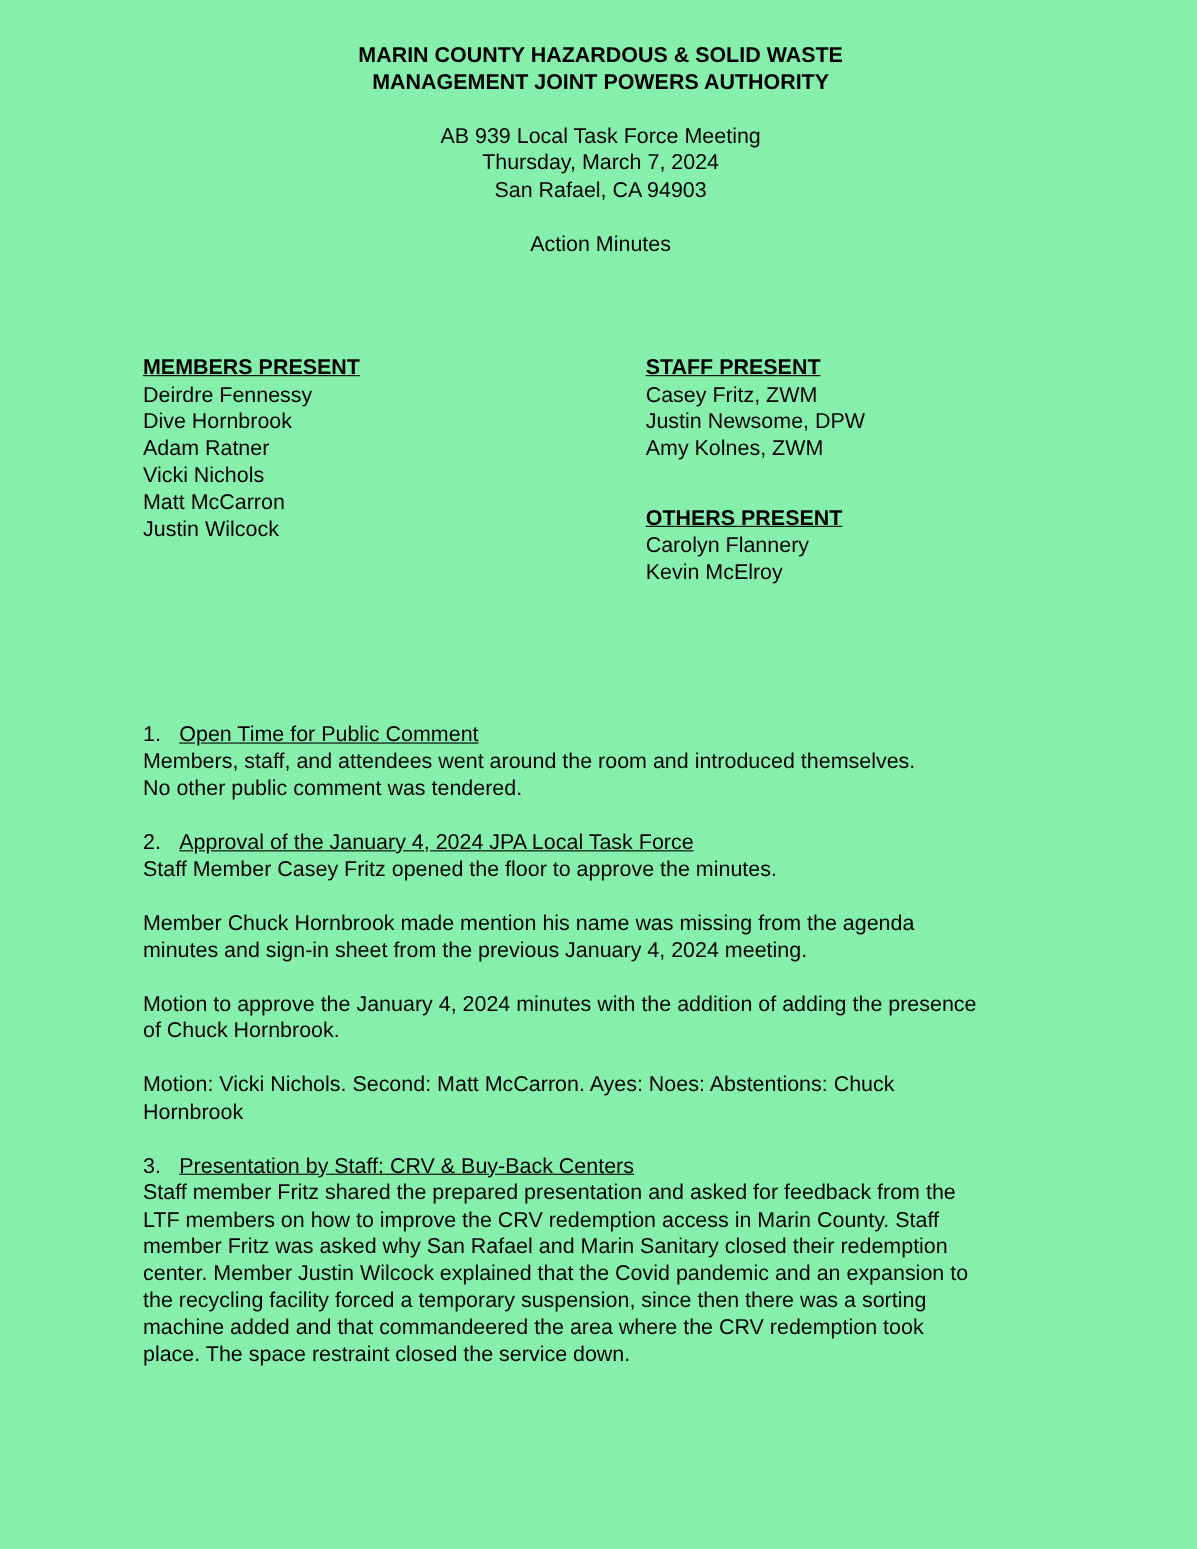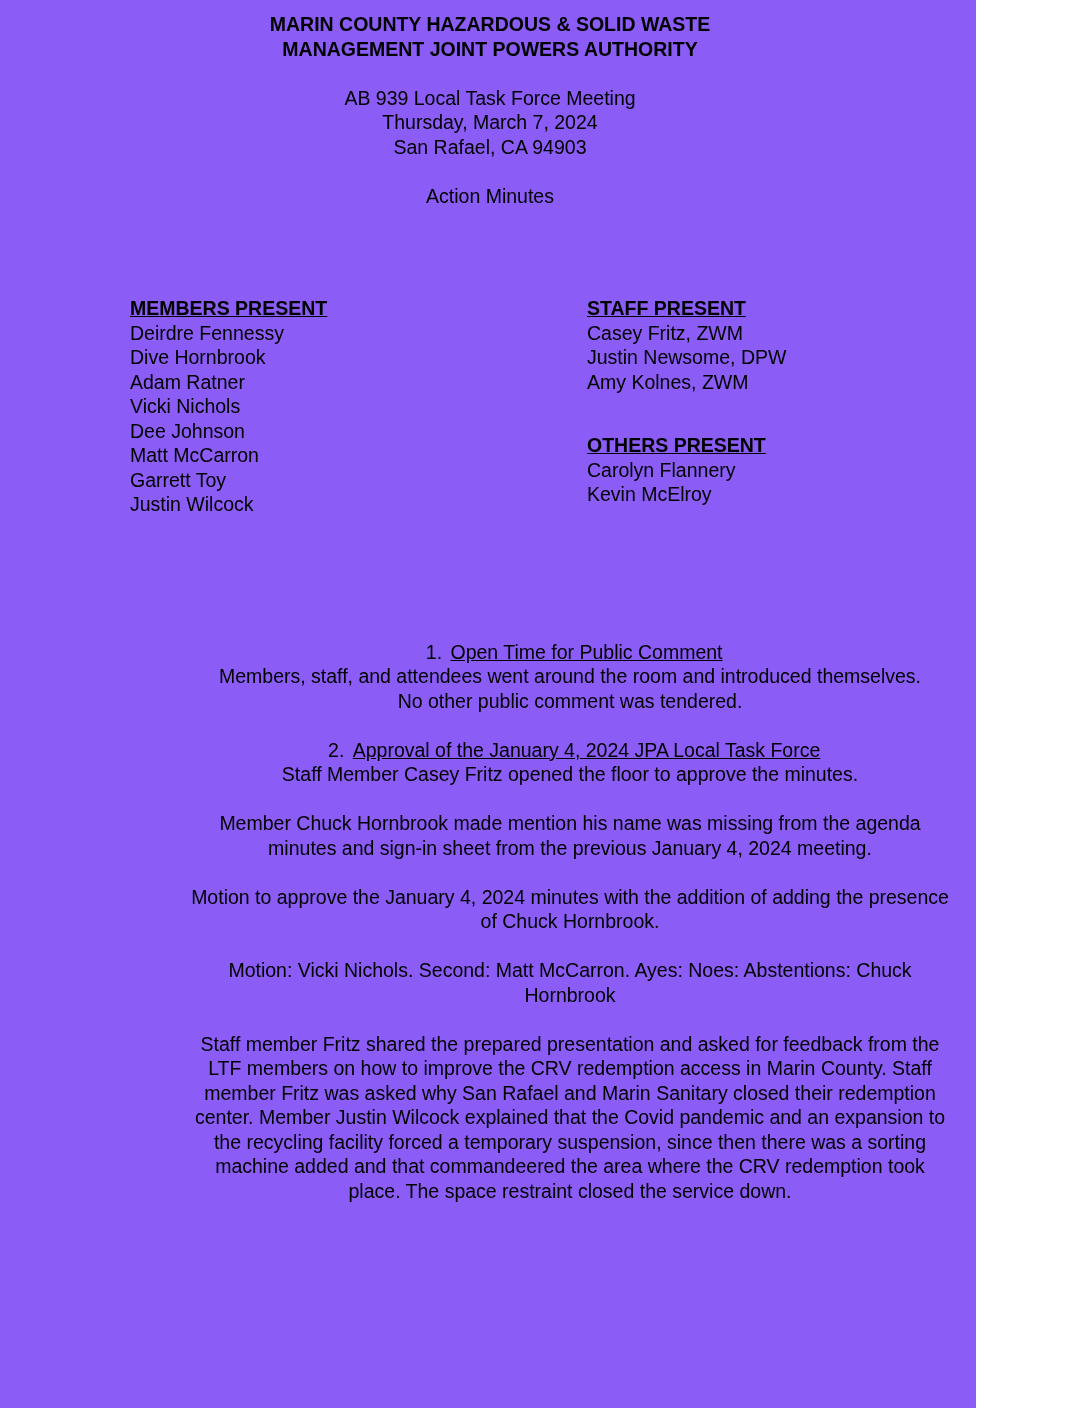--- a/index.html
+++ b/index.html
@@ -7,36 +7,36 @@
   body {
     width: 1088px; height: 1408px;
     font-family: "Liberation Sans", "DejaVu Sans", sans-serif;
     font-size: 19.5px;
     line-height: 24.5px;
     color: #000000;
     overflow: hidden;
   }
   .page {
     position: relative;
-    width: 976px; height: 1408px;
-    padding: 12px 126px 0 130px;
-    background: #8b5cf6;
+    width: 1088px; height: 1408px;
+    padding: 38px 126px 0 130px;
+    background: #86efac;
   }
   .center { text-align: center; }
   .bold { font-weight: bold; }
   .u { text-decoration: underline; margin-top: 40px; }
   .blank-line { height: 24.5px; }
   .attendance {
     display: flex;
     margin-top: 48px;
   }
   .col-members { width: 457px; flex: 0 0 457px; }
   .col-staff { flex: 1 1 auto; }
   .others-heading { margin-top: 39px; }
-  .sections { margin-top: 123px; width: 880px; text-align: center; }
+  .sections { margin-top: 123px; width: 880px; }
   .section-heading { white-space: nowrap; }
   .section-num { display: inline-block; width: 33px; }
   .para {
     white-space: pre-line;
     margin-bottom: 24.5px;
   }
 </style>
 </head>
 <body>
 
@@ -53,23 +53,21 @@
     <div class="center">Action Minutes</div>
   </header>
 
   <div class="attendance">
     <div class="col-members">
       <div class="bold u">MEMBERS PRESENT</div>
       <div>Deirdre Fennessy</div>
       <div>Dive Hornbrook</div>
       <div>Adam Ratner</div>
       <div>Vicki Nichols</div>
-      <div>Dee Johnson</div>
       <div>Matt McCarron</div>
-      <div>Garrett Toy</div>
       <div>Justin Wilcock</div>
     </div>
     <div class="col-staff">
       <div class="bold u">STAFF PRESENT</div>
       <div>Casey Fritz, ZWM</div>
       <div>Justin Newsome, DPW</div>
       <div>Amy Kolnes, ZWM</div>
       <div class="bold u others-heading">OTHERS PRESENT</div>
       <div>Carolyn Flannery</div>
       <div>Kevin McElroy</div>
@@ -93,20 +91,23 @@
       <div class="para">Staff Member Casey Fritz opened the floor to approve the minutes.</div>
       <div class="para">Member Chuck Hornbrook made mention his name was missing from the agenda
 minutes and sign-in sheet from the previous January 4, 2024 meeting.</div>
       <div class="para">Motion to approve the January 4, 2024 minutes with the addition of adding the presence
 of Chuck Hornbrook.</div>
       <div class="para">Motion: Vicki Nichols. Second: Matt McCarron. Ayes: Noes: Abstentions: Chuck
 Hornbrook</div>
     </section>
 
     <section>
+      <div class="section-heading">
+        <span class="section-num">3.</span><span class="u">Presentation by Staff: CRV &amp; Buy-Back Centers</span>
+      </div>
       <div class="para">Staff member Fritz shared the prepared presentation and asked for feedback from the
 LTF members on how to improve the CRV redemption access in Marin County. Staff
 member Fritz was asked why San Rafael and Marin Sanitary closed their redemption
 center. Member Justin Wilcock explained that the Covid pandemic and an expansion to
 the recycling facility forced a temporary suspension, since then there was a sorting
 machine added and that commandeered the area where the CRV redemption took
 place. The space restraint closed the service down.</div>
     </section>
 
   </main>

